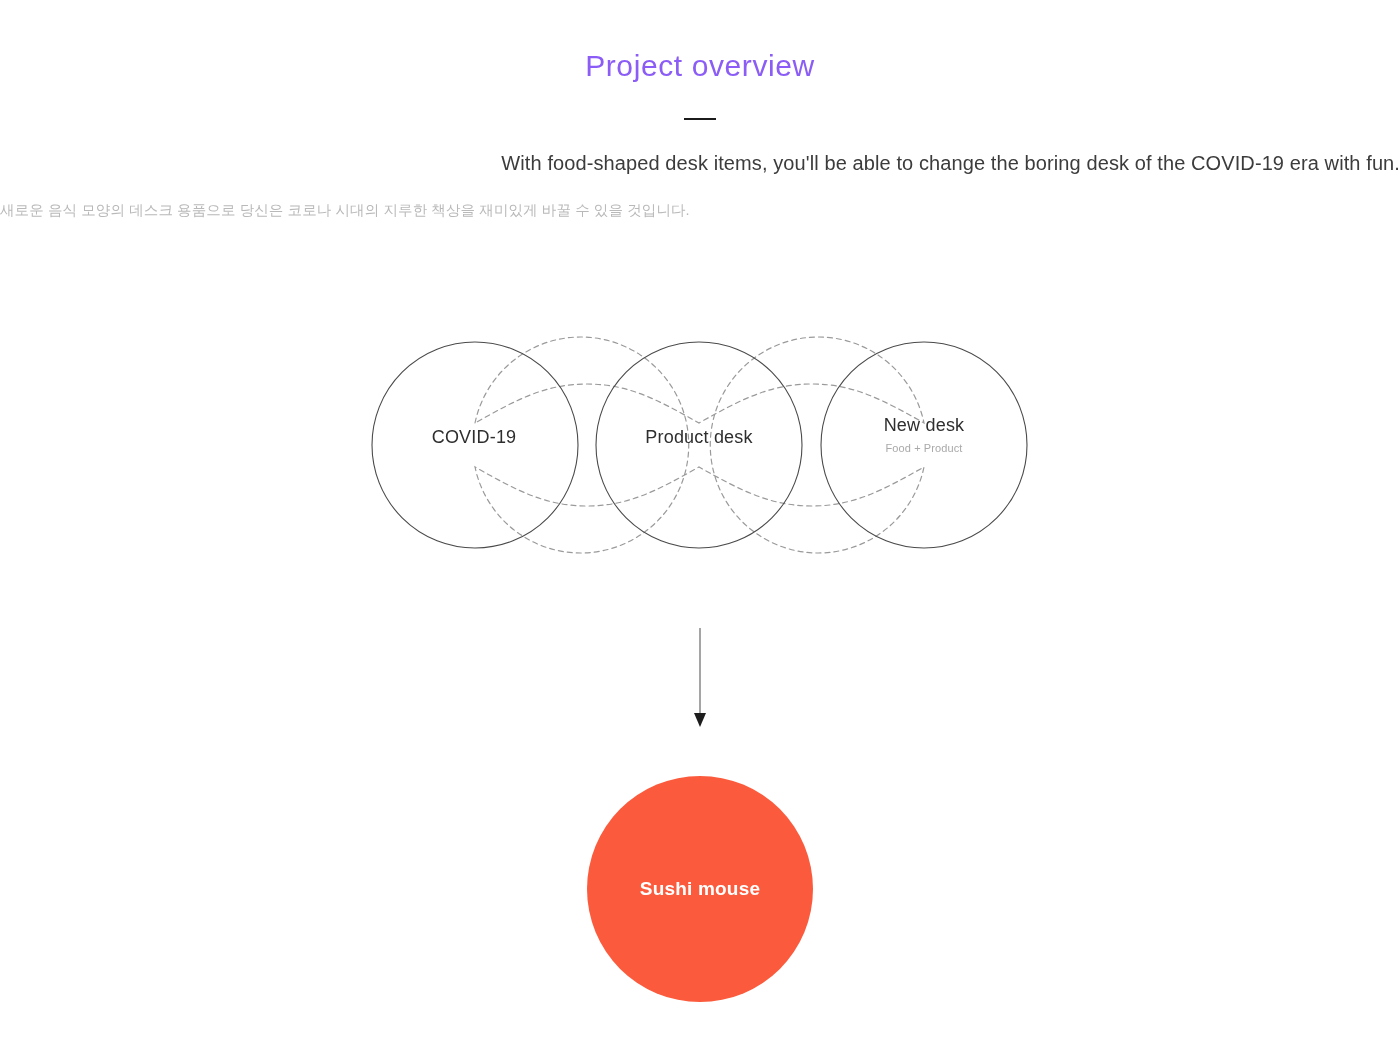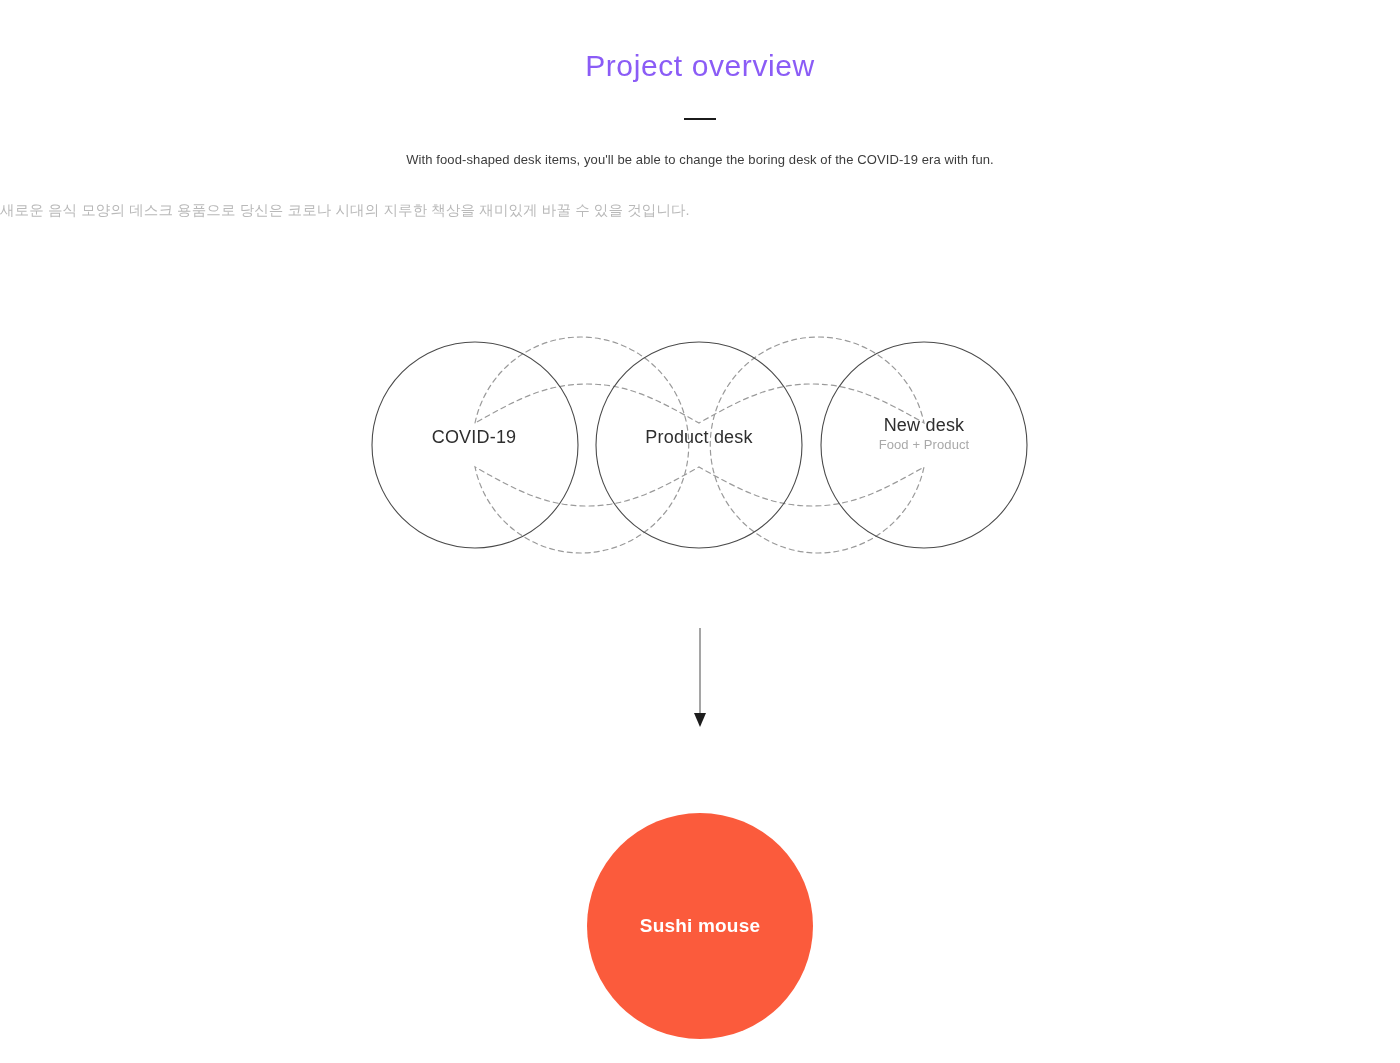--- a/index.html
+++ b/index.html
@@ -39,22 +39,22 @@
     width: 32px;
     height: 2px;
     background: #1b1b1b;
   }
 
   .lead-en {
     position: absolute;
     top: 152px;
     left: 0;
     width: 1400px;
-    text-align: center;
-    font-size: 13px;
+    text-align: right;
+    font-size: 20px;
     font-weight: 400;
     color: #3c3c3c;
     letter-spacing: 0.1px;
   }
   .lead-ko {
     position: absolute;
     top: 201px;
     left: 0;
     width: 1400px;
     font-size: 14.5px;
@@ -87,21 +87,22 @@
   .circle-label .main {
     display: block;
     font-size: 18px;
     font-weight: 400;
     color: #2e2e2e;
     letter-spacing: 0.2px;
     line-height: 1.25;
   }
   .circle-label .sub {
     display: block;
-    font-size: 13px;
+    margin-top: 5px;
+    font-size: 11px;
     font-weight: 400;
     color: #a9a9a9;
     letter-spacing: 0.1px;
   }
 
   #label-0 { left: 44px;  top: 126px; }
   #label-1 { left: 269px; top: 126px; }
   #label-2 { left: 494px; top: 114px; }
 
   
@@ -109,21 +110,21 @@
     position: absolute;
     top: 628px;
     left: 670px;
     width: 60px;
     height: 104px;
   }
 
   
   .result-circle {
     position: absolute;
-    top: 813px;
+    top: 776px;
     left: 587px;
     width: 226px;
     height: 226px;
     border-radius: 50%;
     display: flex;
     align-items: center;
     justify-content: center;
   }
   .result-circle .result-label {
     font-size: 19px;

